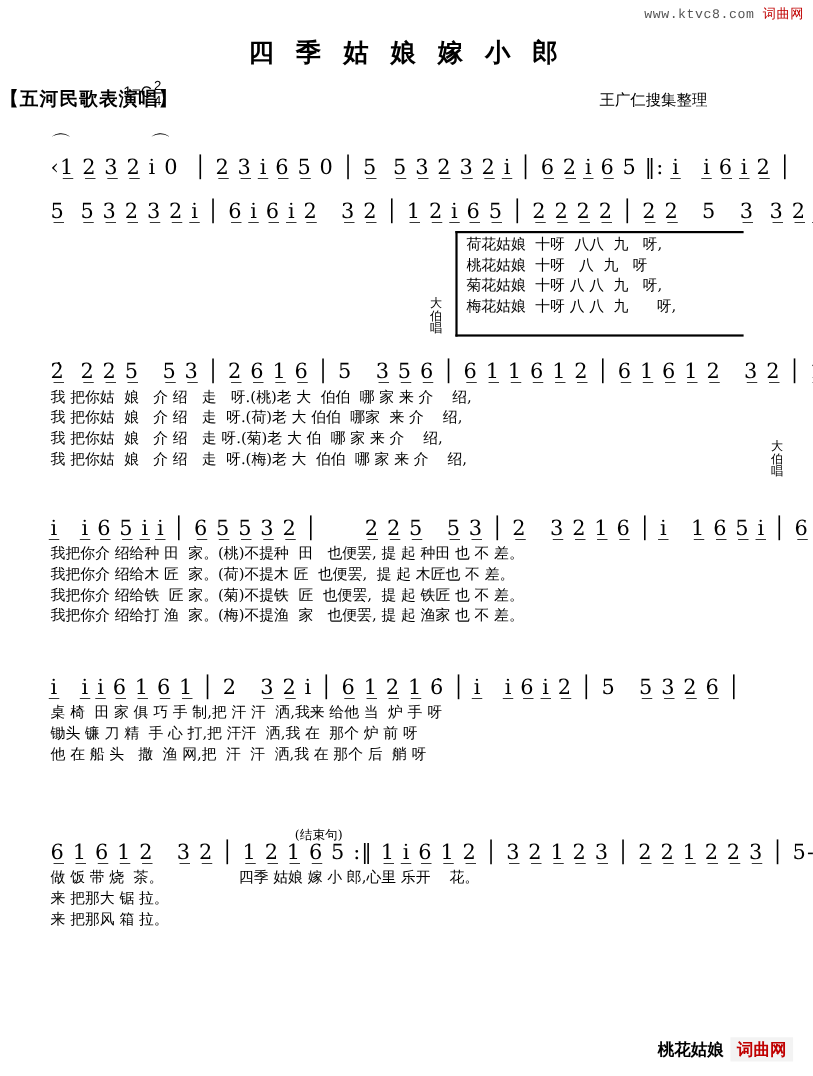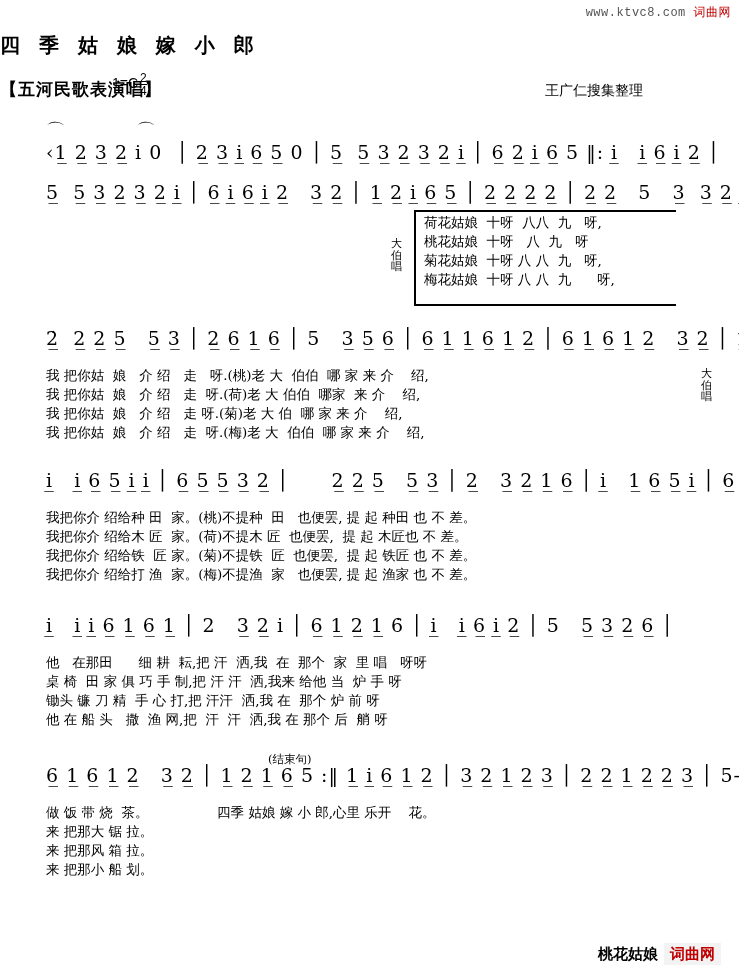--- a/index.html
+++ b/index.html
@@ -12,22 +12,23 @@
     overflow:hidden;
   }
   .watermark-top{
     position:absolute;top:4px;right:8px;
     font-size:12px;color:#555;letter-spacing:0.5px;
     font-family:Liberation Mono, monospace;
   }
   .watermark-top .red{color:#c00000;}
   .title{
     position:absolute;top:32px;left:0;width:100%;
+    text-align:center;
     font-family:"DejaVu Serif","Liberation Serif",serif;
-    font-weight:bold;font-size:20px;letter-spacing:6px;
+    font-weight:bold;font-size:23px;letter-spacing:6px;
   }
   .keysig{
     position:absolute;top:72px;left:112px;
     font-size:14px;font-family:Liberation Sans, sans-serif;
   }
   .keysig .frac{
     display:inline-block;vertical-align:middle;
     font-size:12px;line-height:1.0;text-align:center;
     margin-left:2px;
   }
@@ -53,34 +54,35 @@
     letter-spacing:1px;
     white-space:pre;
     line-height:1.15;
   }
   .lyric-line{
     font-family:"DejaVu Serif","Liberation Serif",serif;
     font-size:13.5px;
     white-space:pre;
     line-height:1.42;
   }
-  .lyric-block{margin-top:16px;}
+  .lyric-block{margin-top:2px;}
   .bracket-box{
     position:absolute;
     border-left:2px solid #000;
     border-top:2px solid #000;
     border-bottom:2px solid #000;
   }
   .side-label{
     position:absolute;
     font-size:11px;
     font-family:"DejaVu Serif","Liberation Serif",serif;
     width:13px;
     line-height:1.05;
     text-align:center;
+    margin-top:32px;
   }
   .mark{
     position:absolute;
     font-size:11.5px;
     font-family:"DejaVu Serif","Liberation Serif",serif;
   }
   .footer{
     position:absolute;bottom:14px;right:18px;
     font-size:15px;
     font-family:"DejaVu Serif","Liberation Serif",serif;
@@ -145,33 +147,31 @@
     <div class="lyric-line">我把你介 绍给种 田  家。(桃)不提种  田   也便罢, 提 起 种田 也 不 差。</div>
     <div class="lyric-line">我把你介 绍给木 匠  家。(荷)不提木 匠  也便罢,  提 起 木匠也 不 差。</div>
     <div class="lyric-line">我把你介 绍给铁  匠 家。(菊)不提铁  匠  也便罢,  提 起 铁匠 也 不 差。</div>
     <div class="lyric-line">我把你介 绍给打 渔  家。(梅)不提渔  家   也便罢, 提 起 渔家 也 不 差。</div>
   </div>
 </div>
 
 <div class="system" style="top:615px;">
   <div class="notes-row">i̲   i̲ i̲ 6̲ 1̲ 6̲ 1̲ │ 2   3̲ 2̲ i │ 6̲ 1̲ 2̲ 1̲ 6̇ │ i̲   i̲ 6̲ i̲ 2̲ │ 5   5̲ 3̲ 2̲ 6̲ │</div>
   <div class="lyric-block">
-    <div class="lyric-line">他   在那田      细 耕  耘,把 汗  洒,我  在  那个  家  里 唱   呀呀</div>
     <div class="lyric-line">桌 椅  田 家 俱 巧 手 制,把 汗 汗  洒,我来 给他 当  炉 手 呀</div>
     <div class="lyric-line">锄头 镰 刀 精  手 心 打,把 汗汗  洒,我 在  那个 炉 前 呀</div>
     <div class="lyric-line">他 在 船 头   撒  渔 网,把  汗  汗  洒,我 在 那个 后  艄 呀</div>
   </div>
 </div>
 
 <div class="mark" style="left:268px;top:752px;">(结束句)</div>
 <div class="system" style="top:765px;">
   <div class="notes-row">6̲ 1̲ 6̲ 1̲ 2̲   3̲ 2̲ │ 1̲ 2̲ 1̲ 6̲ 5 :‖ 1̲ i̲ 6̲ 1̲ 2̲ │ 3̲ 2̲ 1̲ 2̲ 3̲ │ 2̲ 2̲ 1̲ 2̲ 2̲ 3̲ │ 5-  │ 5̲ 0 ‖</div>
   <div class="lyric-block">
     <div class="lyric-line">做 饭 带 烧  茶。                四季 姑娘 嫁 小 郎,心里 乐开    花。</div>
     <div class="lyric-line">来 把那大 锯 拉。</div>
     <div class="lyric-line">来 把那风 箱 拉。</div>
-    <div class="lyric-line">来 把那小 船 划。</div>
   </div>
 </div>
 
 <div class="footer">
   <span>桃花姑娘</span><span class="brand">词曲网</span>
 </div>
 
 </body></html>

